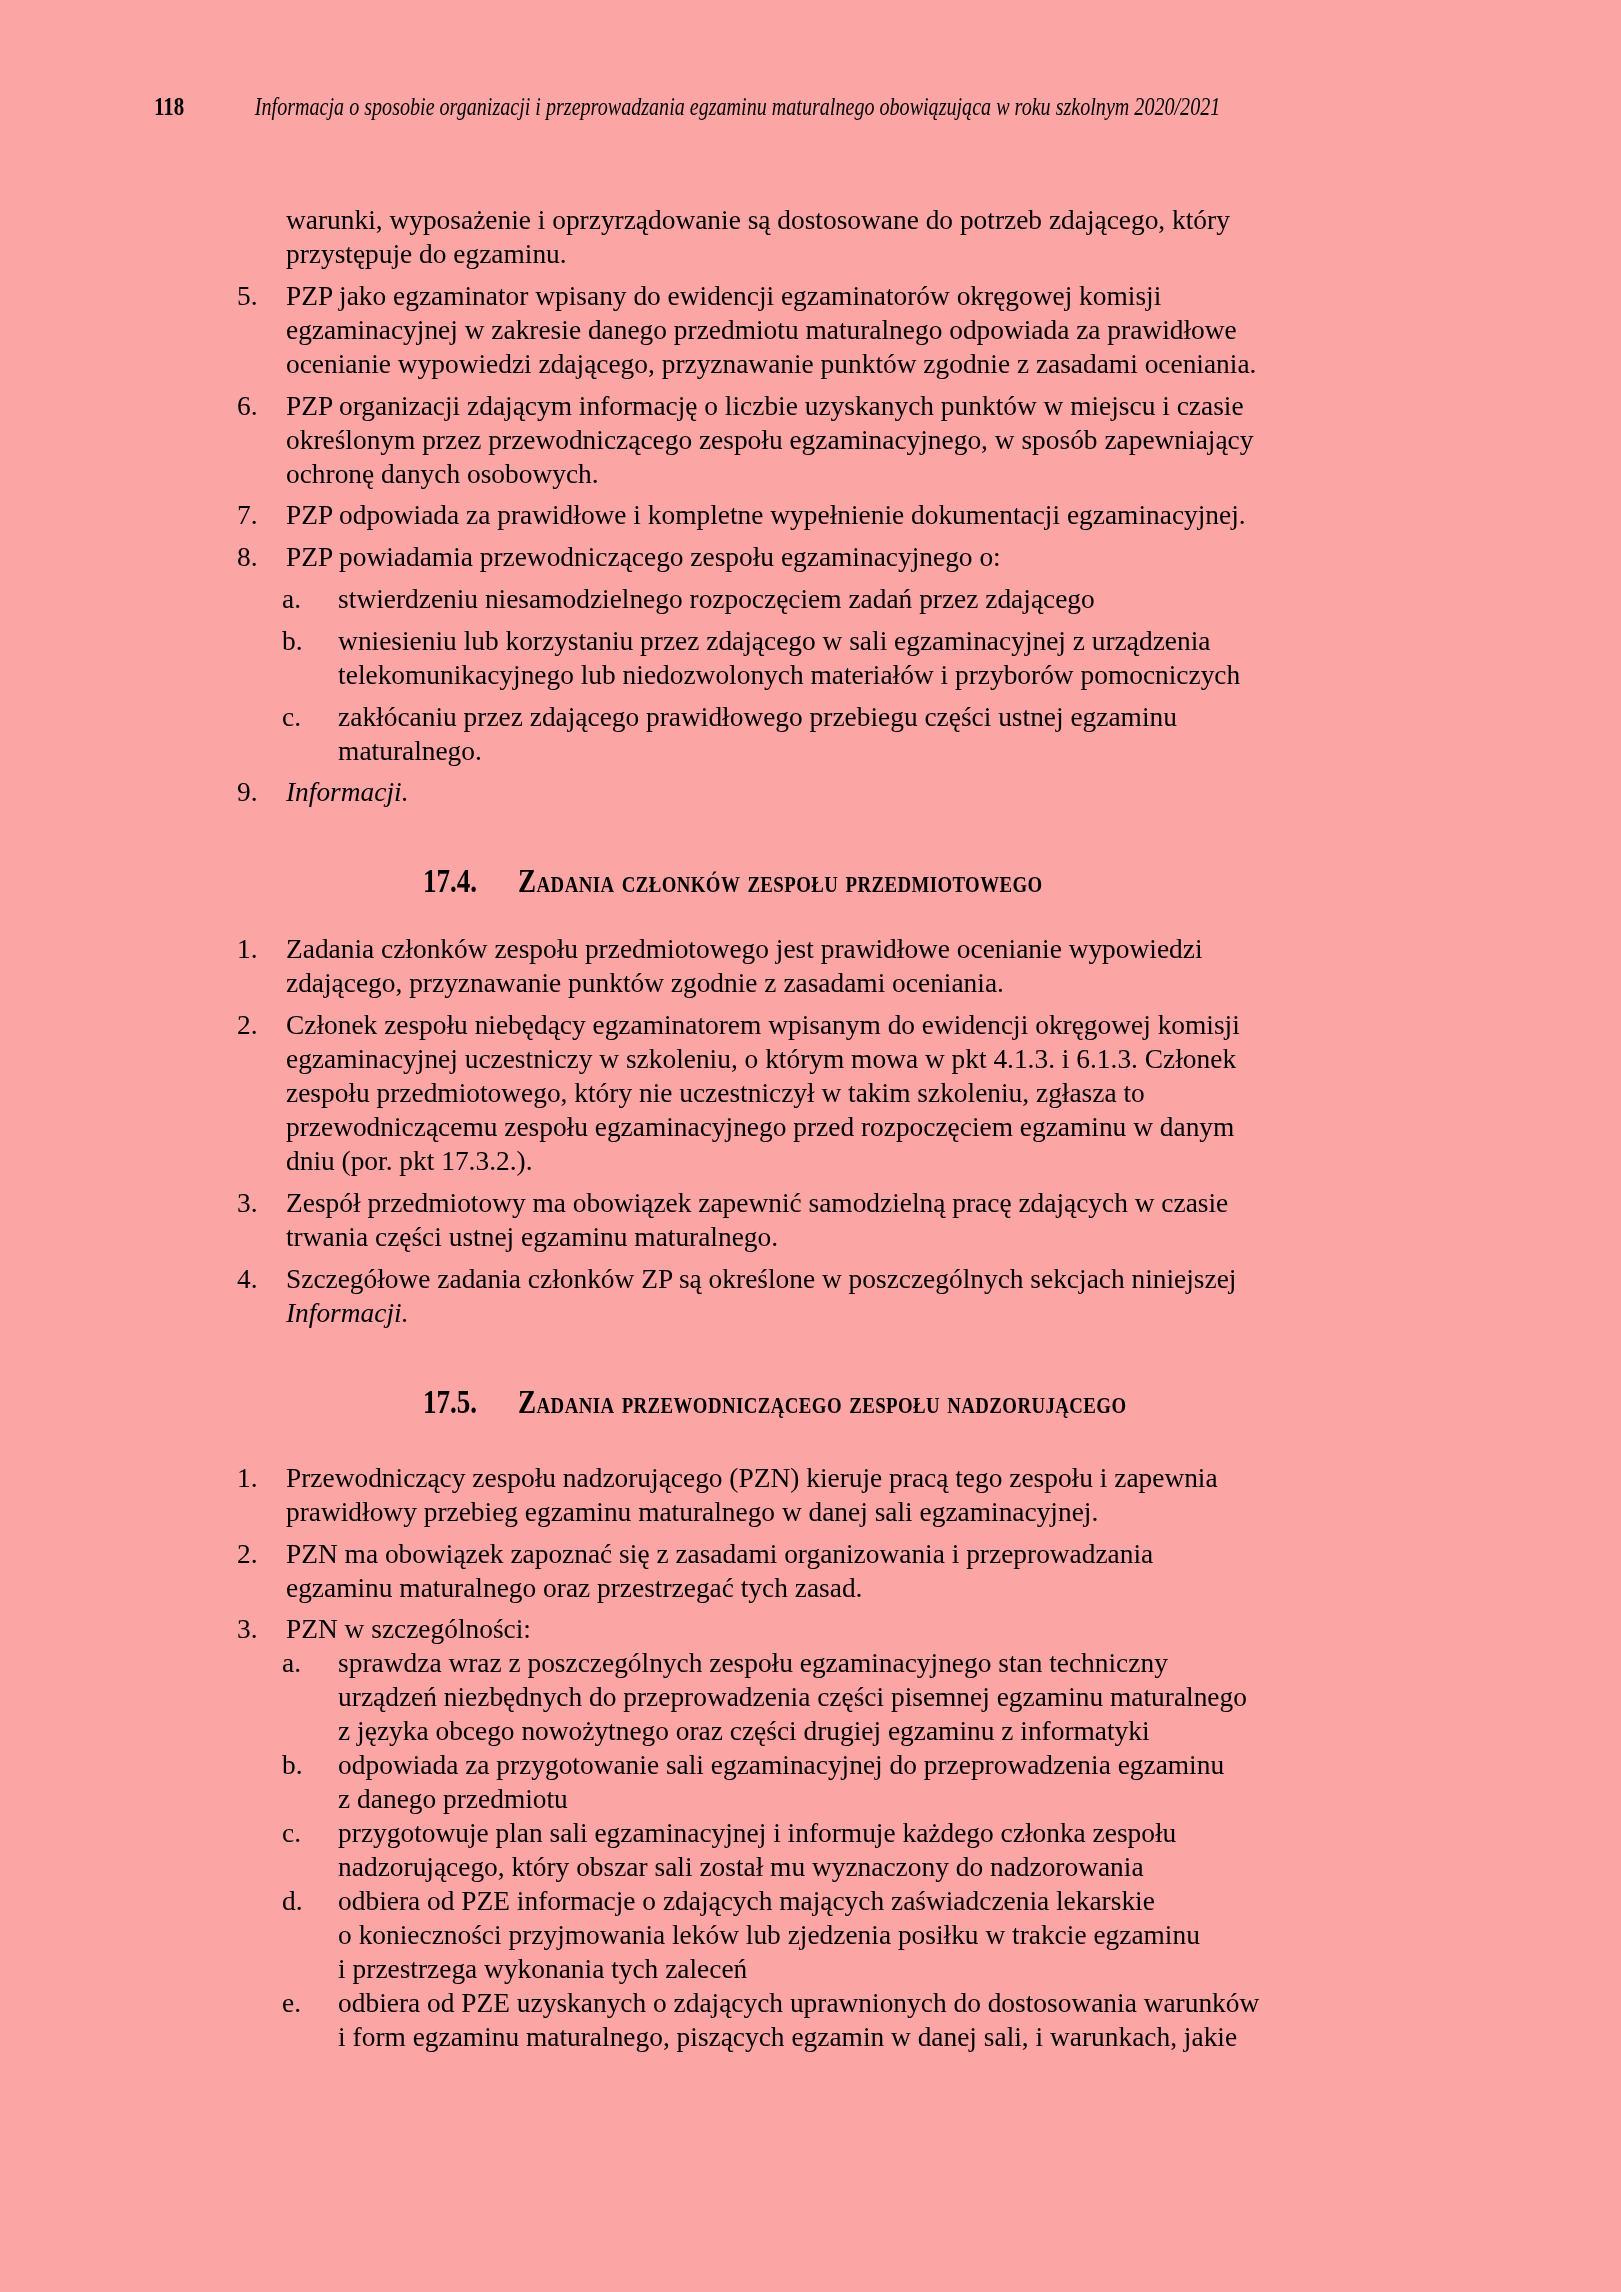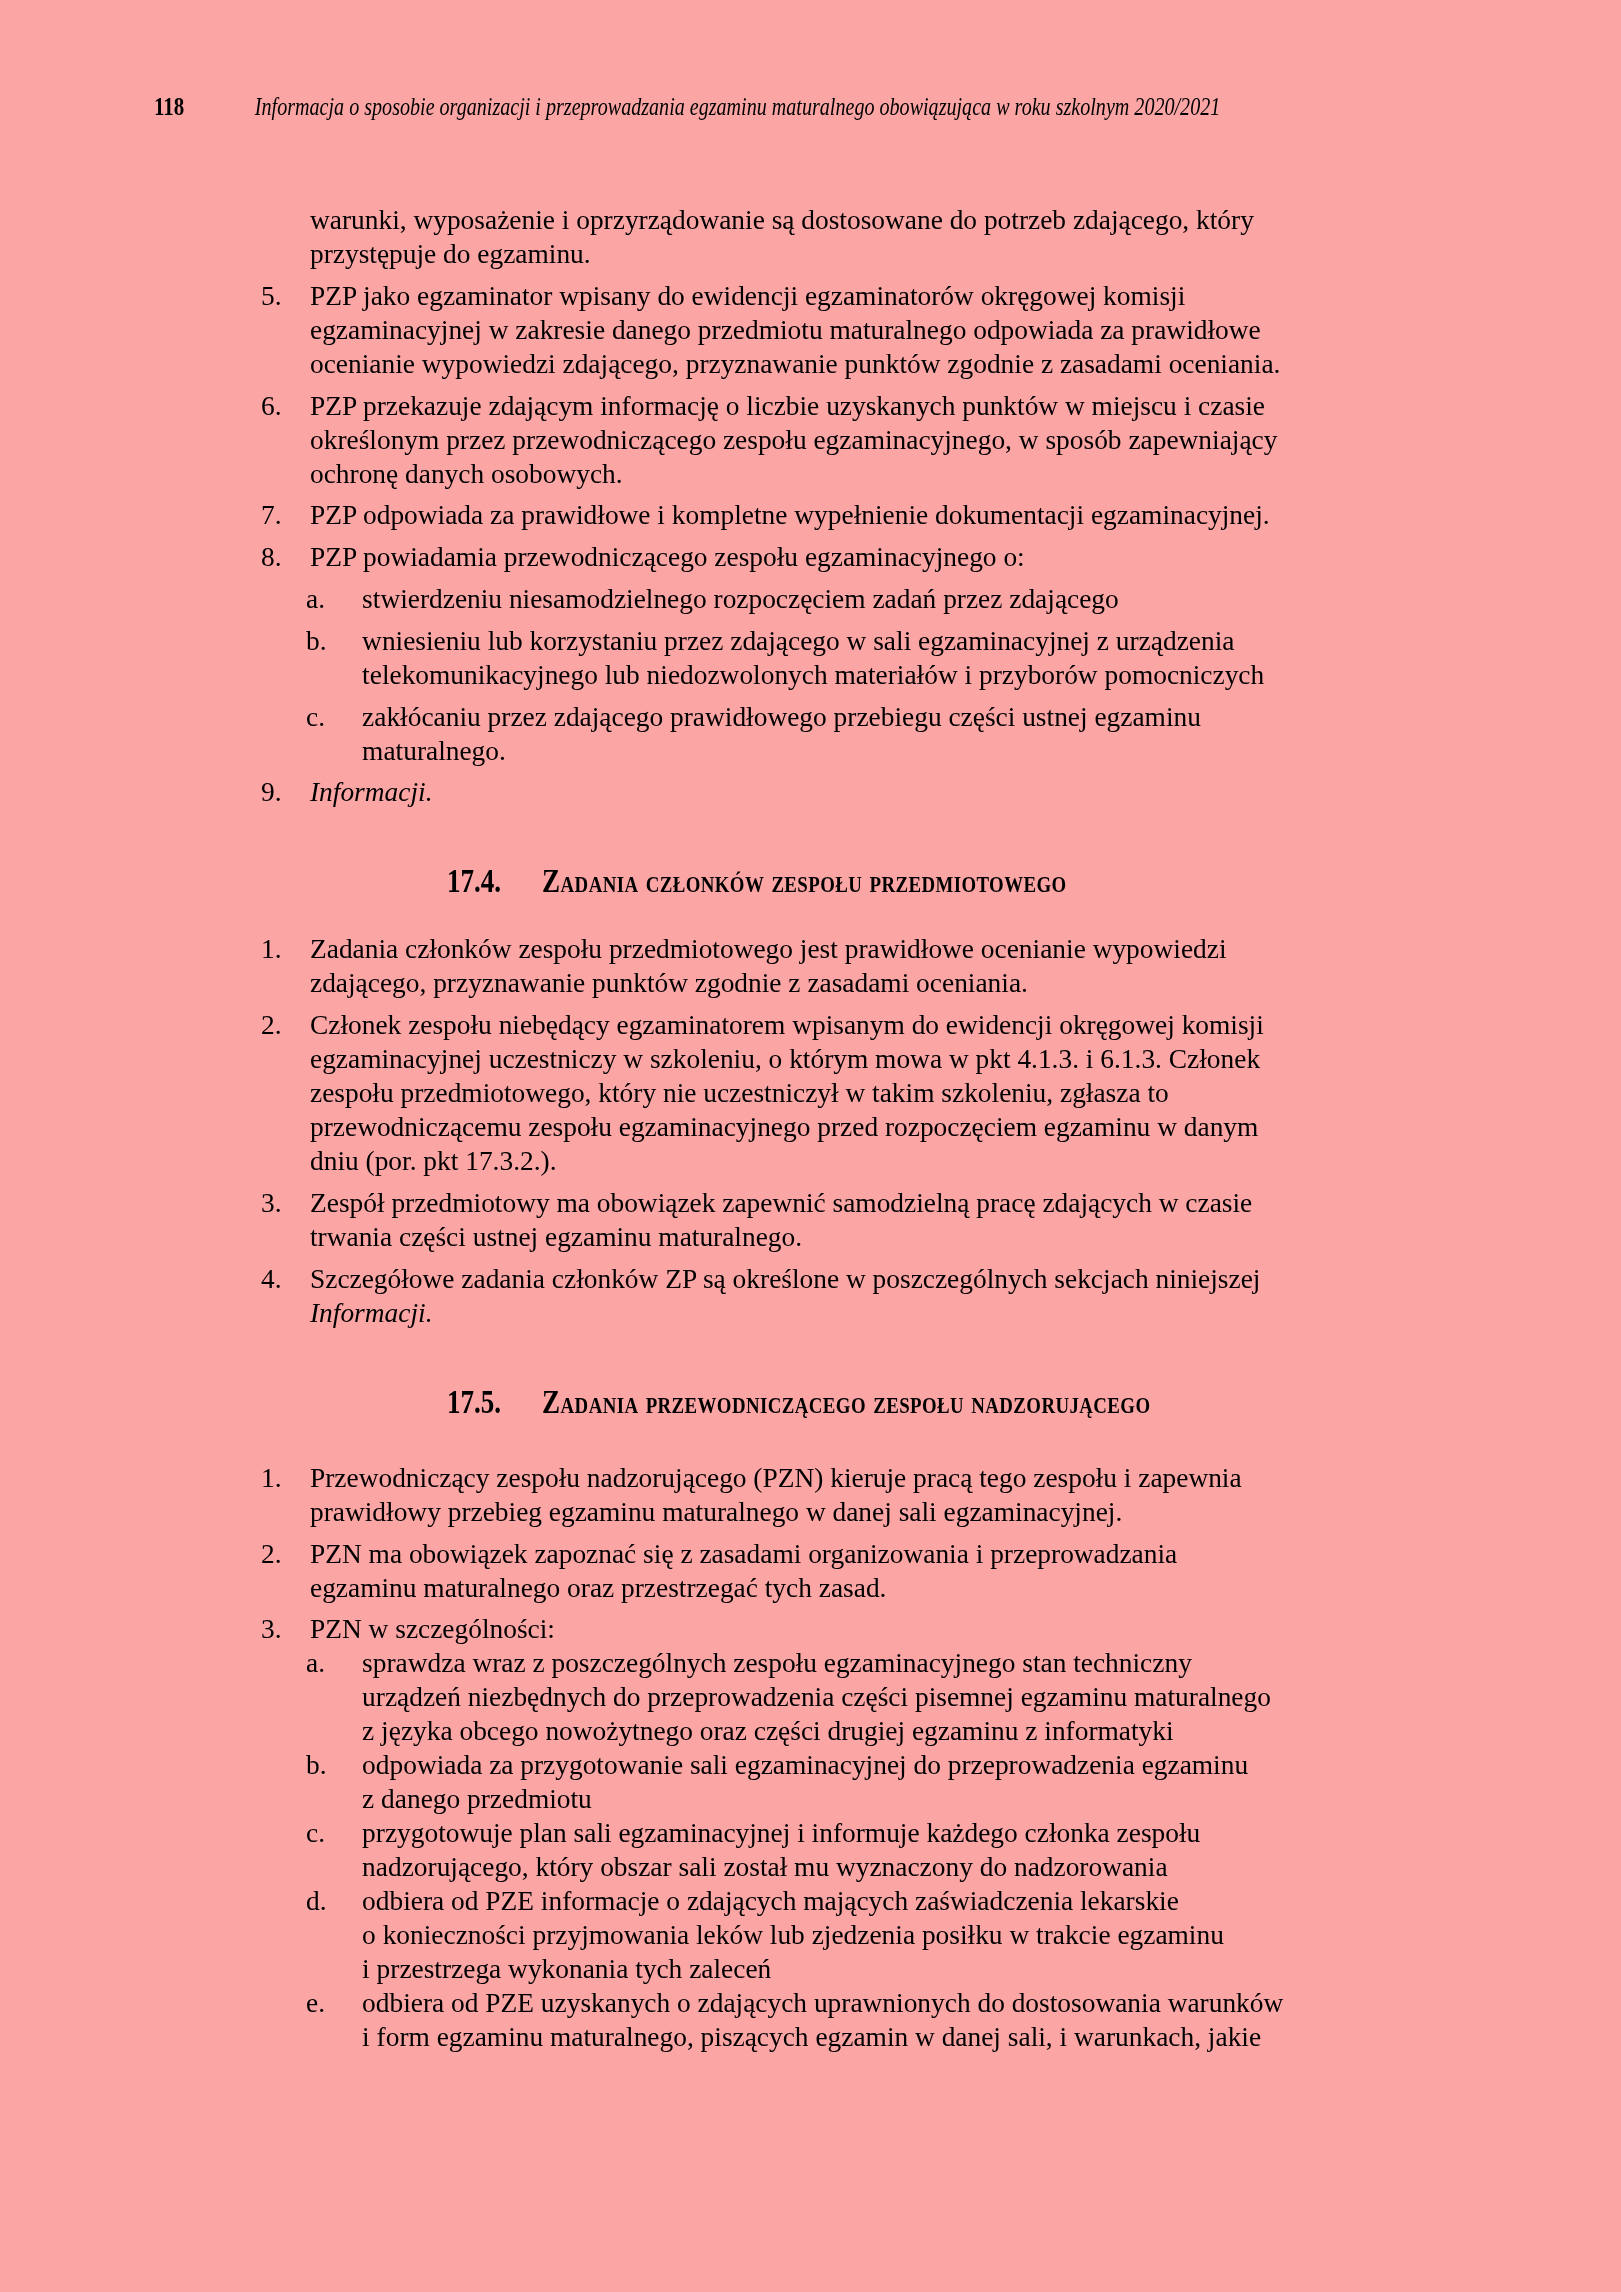--- a/index.html
+++ b/index.html
@@ -20,21 +20,21 @@
     align-items: baseline;
     line-height: 29px;
     transform: scaleX(0.82);
     transform-origin: 0 0;
     white-space: nowrap;
   }
   .page-number { flex: 0 0 123px; font-size: 25.5px; font-weight: bold; }
   .page-title  { font-size: 24.5px; font-style: italic; }
 
   
-  .content { padding: 0 88px 0 237px; font-size: 27.4px; line-height: 34px; margin-left: 24px; }
+  .content { padding: 0 88px 0 237px; font-size: 27.4px; line-height: 34px; }
   .intro { margin: 82px 0 0 49px; white-space: pre-line; }
 
   
   .list { margin-top: 7.8px; }
   .item { display: flex; align-items: flex-start; }
   .item + .item { margin-top: 7.8px; }
   .num { flex: 0 0 49px; }
   .col { flex: 1 1 auto; min-width: 0; }
   .text { white-space: pre-line; }
   .it { font-style: italic; }
@@ -87,21 +87,21 @@
           <span class="num">5.</span>
           <div class="col">
             <div class="text"><span>PZP jako egzaminator wpisany do ewidencji egzaminatorów okręgowej komisji
 egzaminacyjnej w zakresie danego przedmiotu maturalnego odpowiada za prawidłowe
 ocenianie wypowiedzi zdającego, przyznawanie punktów zgodnie z zasadami oceniania.</span></div>
           </div>
         </div>
         <div class="item">
           <span class="num">6.</span>
           <div class="col">
-            <div class="text"><span>PZP przekazuje zdającym informację o liczbie uzyskanych punktów w miejscu i czasie
+            <div class="text"><span>PZP organizacji zdającym informację o liczbie uzyskanych punktów w miejscu i czasie
 określonym przez przewodniczącego zespołu egzaminacyjnego, w sposób zapewniający
 ochronę danych osobowych.</span></div>
           </div>
         </div>
         <div class="item">
           <span class="num">7.</span>
           <div class="col">
             <div class="text"><span>PZP odpowiada za prawidłowe i kompletne wypełnienie dokumentacji egzaminacyjnej.</span></div>
           </div>
         </div>

